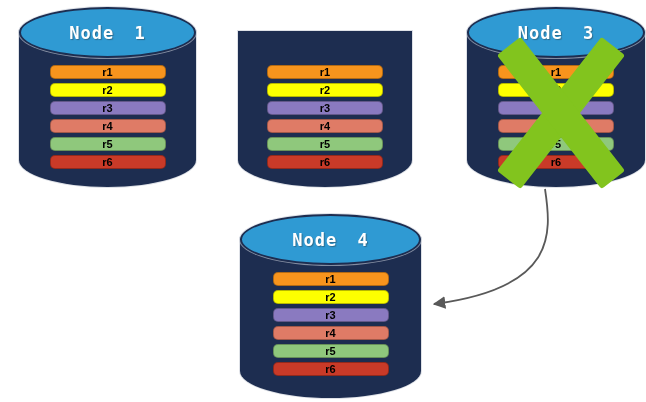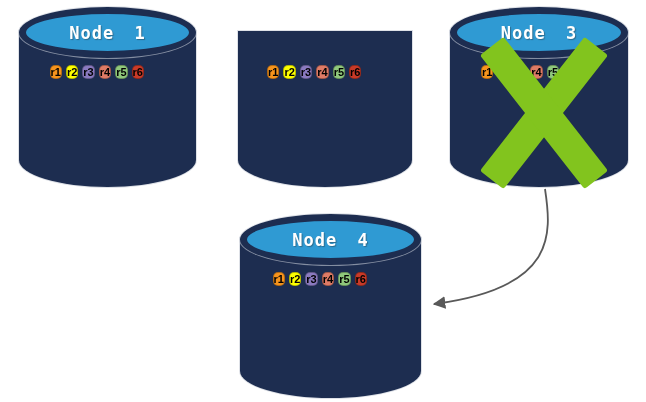--- a/index.html
+++ b/index.html
@@ -3,45 +3,45 @@
 <meta charset="utf-8">
 <style>
   html,body { margin:0; padding:0; background:#ffffff; }
   .canvas {
     position:relative; width:646px; height:402px; background:#ffffff;
     font-family:"Liberation Sans", sans-serif; overflow:hidden;
   }
   .node { position:absolute; }
   .node1 { left:19px;  top:7px;   width:177px; height:180px; }
   .node2 { left:238px; top:7px;   width:174px; height:180px; }
-  .node3 { left:450px; top:7px;   width:178px; height:180px; }
+  .node3 { left:467px; top:7px;   width:178px; height:180px; }
   .node4 { left:240px; top:214px; width:181px; height:184px; }
 
   .cyl-body {
     position:absolute; left:0; right:0; top:24px; bottom:0;
     border-radius:0 0 50% 50% / 0 0 27px 27px;
     box-shadow:0 0 0 1px rgba(200,205,215,.6);
   }
   .cyl-top {
     position:absolute; left:0; right:0; top:0; height:51px;
     border-radius:50%; box-sizing:border-box;
-    border:7px solid #a21caf;
+    border:2px solid #a21caf;
     display:flex; align-items:center; justify-content:center;
     box-shadow:0 0 0 1px rgba(200,205,215,.6);
   }
   .cyl-title {
     font-family:"DejaVu Sans Mono","Liberation Mono",monospace;
     font-weight:bold; font-size:17px; color:#fff;
     letter-spacing:1px; word-spacing:9px;
     text-shadow:1px 1px 1px rgba(40,40,40,.4);
   }
   .rows {
     position:absolute; left:50%; transform:translateX(-50%);
     top:58px; width:116px;
-    display:flex; gap:4px;
+    display:flex; flex-direction:column; gap:4px;
   }
   .row {
     height:14px; border-radius:5px; box-sizing:border-box;
     border:1px solid rgba(0,0,0,.28);
     display:flex; align-items:center; justify-content:center;
   }
   .row-label { font-size:11px; font-weight:bold; color:#000; line-height:1; }
 
   .x-mark {
     position:absolute; left:calc(50% + 5px); top:106px;

